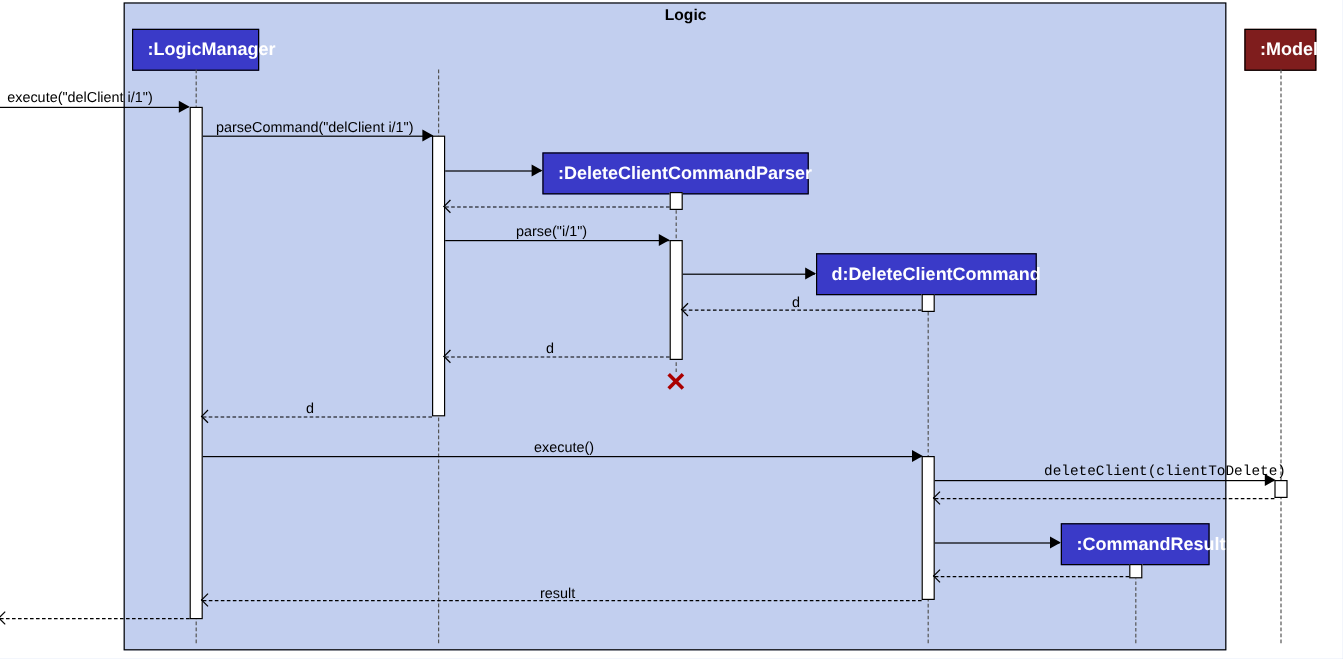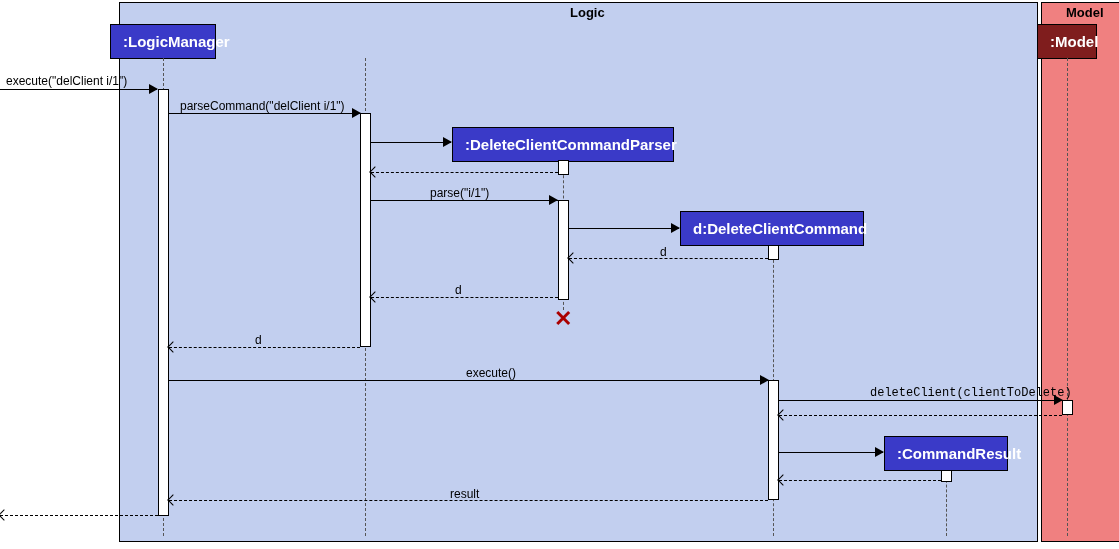--- a/index.html
+++ b/index.html
@@ -1,19 +1,19 @@
 <!DOCTYPE html>
 <html><head>
 <meta charset="utf-8">
 <style>
   * { box-sizing: border-box; margin: 0; padding: 0; }
   body { font-family: Arial, sans-serif; font-size: 12px; background: #fff; position: relative; }
   .canvas { position: relative; width: 1119px; height: 549px; }
   
-  .frame { position: absolute; border: 1px solid #000; margin-left: 16px; }
+  .frame { position: absolute; border: 1px solid #000; }
   .frame-logic { background: #c2cfef; left: 103px; top: 2px; width: 919px; height: 540px; }
   .frame-model { background: #f08080; left: 1025px; top: 2px; width: 85px; height: 540px; }
   .frame-label { position: absolute; top: 2px; font-weight: bold; font-size: 13px; }
   
   .participant {
     position: absolute;
     background: #3a3ac8;
     color: #fff;
     padding: 8px 12px;
     border: 1px solid #000;
@@ -79,23 +79,20 @@
   }
 </style>
 </head>
 <body>
 
 <div class="canvas">
 
   <div class="frame frame-logic">
     <span class="frame-label" style="left: 450px;">Logic</span>
   </div>
-  <div class="frame frame-model">
-    <span class="frame-label" style="left: 24px;">Model</span>
-  </div>
 
   <div class="participant" style="left:110px; top:24px; width:106px;">:LogicManager</div>
   <div class="participant" style="left:680px; top:211px; width:184px;">d:DeleteClientCommand</div>
   <div class="participant" style="left:452px; top:127px; width:222px;">:DeleteClientCommandParser</div>
   <div class="participant" style="left:884px; top:436px; width:124px;">:CommandResult</div>
   <div class="participant" style="left:1037px; top:24px; width:60px; background:#7f1d1d;">:Model</div>
 
   <div class="lifeline" style="left:163px; top:58px; height:478px;"></div>
   <div class="lifeline" style="left:365px; top:58px; height:478px;"></div>
   <div class="lifeline" style="left:563px; top:160px; height:150px;"></div>
@@ -140,21 +137,21 @@
   <div class="msg-label" style="left:455px; top:283px;">d</div>
   <div class="arrow-dashed" style="left:371px; top:297px; width:187px;"></div>
   <div class="arrowhead open-left" style="left:371px; top:293px;"></div>
 
   <div class="destroy" style="left:554px; top:306px;">✕</div>
 
   <div class="msg-label" style="left:255px; top:333px;">d</div>
   <div class="arrow-dashed" style="left:169px; top:347px; width:191px;"></div>
   <div class="arrowhead open-left" style="left:169px; top:343px;"></div>
 
-  <div class="msg-label" style="left:445px; top:366px;margin-left:21px;">execute()</div>
+  <div class="msg-label" style="left:445px; top:366px;">execute()</div>
   <div class="arrow-solid" style="left:169px; top:380px; width:599px;"></div>
   <div class="arrowhead right" style="left:760px; top:375px;"></div>
 
   <div class="msg-label" style="left:870px; top:386px;font-family:Liberation Mono, monospace;">deleteClient(clientToDelete)</div>
   <div class="arrow-solid" style="left:779px; top:400px; width:283px;"></div>
   <div class="arrowhead right" style="left:1054px; top:395px;"></div>
 
   <div class="arrow-dashed" style="left:779px; top:415px; width:283px;"></div>
   <div class="arrowhead open-left" style="left:779px; top:411px;"></div>
 

